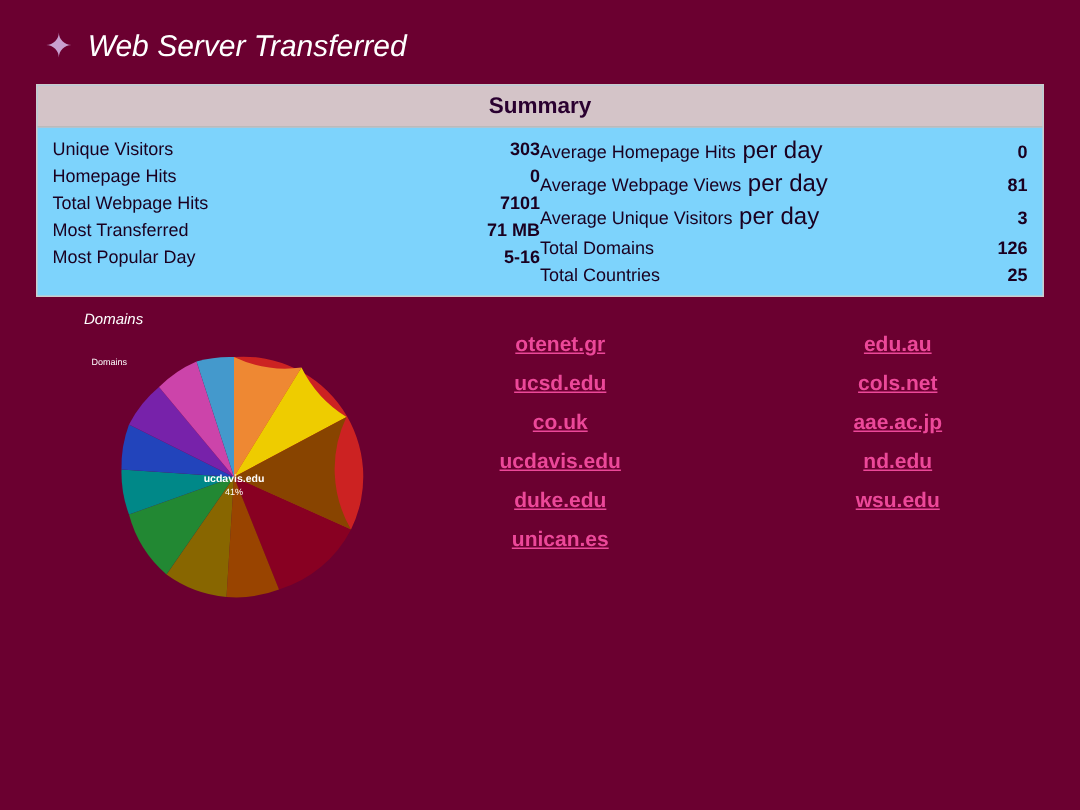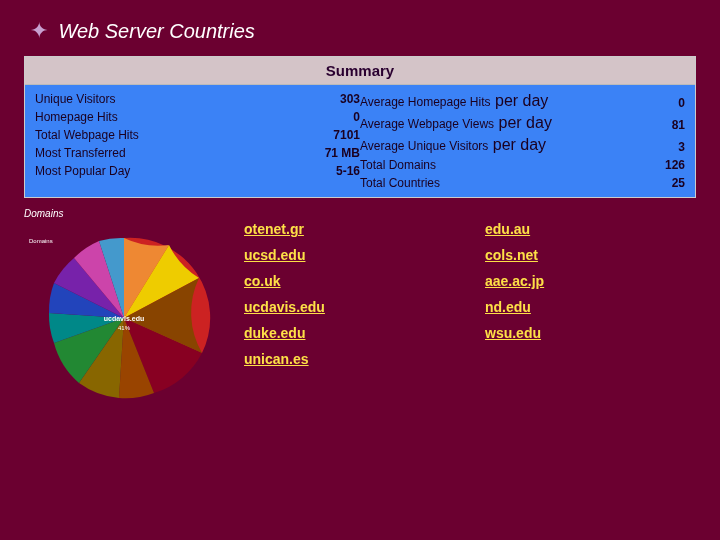--- a/index.html
+++ b/index.html
@@ -35,21 +35,21 @@
     .header-title {
       color: white;
       font-size: 20px;
       font-weight: normal;
       font-style: italic;
     }
 
     
     .summary-container {
       margin: 0 24px;
-      background-color: #3b82f6;
+      background-color: #7dd3fc;
       border: 1px solid #ccc;
       padding: 0;
     }
 
     .summary-header {
       text-align: center;
       background-color: #d4c4c8;
       padding: 5px 0;
       font-size: 15px;
       font-weight: bold;
@@ -65,21 +65,21 @@
     }
 
     .summary-left, .summary-right {
       display: flex;
       flex-direction: column;
       gap: 2px;
     }
 
     .summary-row {
       display: flex;
-      align-items: flex-end;
+      align-items: center;
       font-size: 12px;
       color: #1a0020;
       padding: 1px 0;
     }
 
     .summary-label {
       flex: 1;
       color: #1a0020;
     }
 
@@ -98,20 +98,21 @@
     .lower-section {
       display: flex;
       margin: 10px 24px 0 24px;
       gap: 20px;
     }
 
     
     .chart-area {
       width: 200px;
       min-width: 200px;
+      margin-left: 32px;
     }
 
     .chart-title {
       color: white;
       font-size: 10px;
       margin-bottom: 4px;
       font-style: italic;
     }
 
     .pie-svg {
@@ -123,36 +124,37 @@
     .domains-area {
       flex: 1;
       display: grid;
       grid-template-columns: 1fr 1fr;
       gap: 4px 30px;
       align-content: start;
       padding-top: 10px;
     }
 
     .domain-link {
-      color: #fde047;
+      color: #ec4899;
       font-size: 14px;
       font-weight: bold;
       text-decoration: underline;
       cursor: pointer;
       padding: 3px 0;
+      text-align: center;
     }
   </style>
 </head>
 <body>
 
 <div class="page-container">
 
   <div class="header">
     <span class="header-icon">✦</span>
-    <span class="header-title">Web Server Countries</span>
+    <span class="header-title">Web Server Transferred</span>
   </div>
 
   <div class="summary-container">
     <div class="summary-header">Summary</div>
     <div class="summary-body">
       <div class="summary-left" id="summary-left">
           <div class="summary-row">
             <span class="summary-label">Unique Visitors</span>
             <span class="summary-value">303</span>
           </div>

